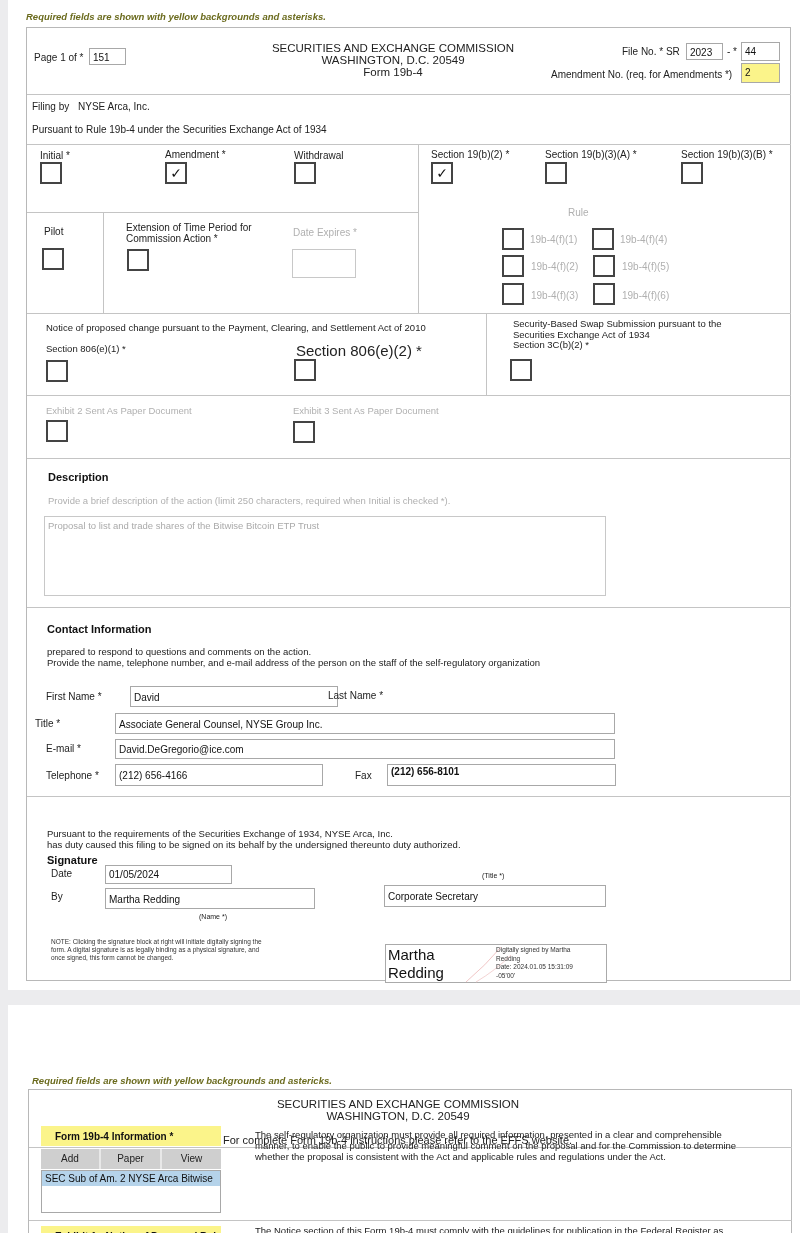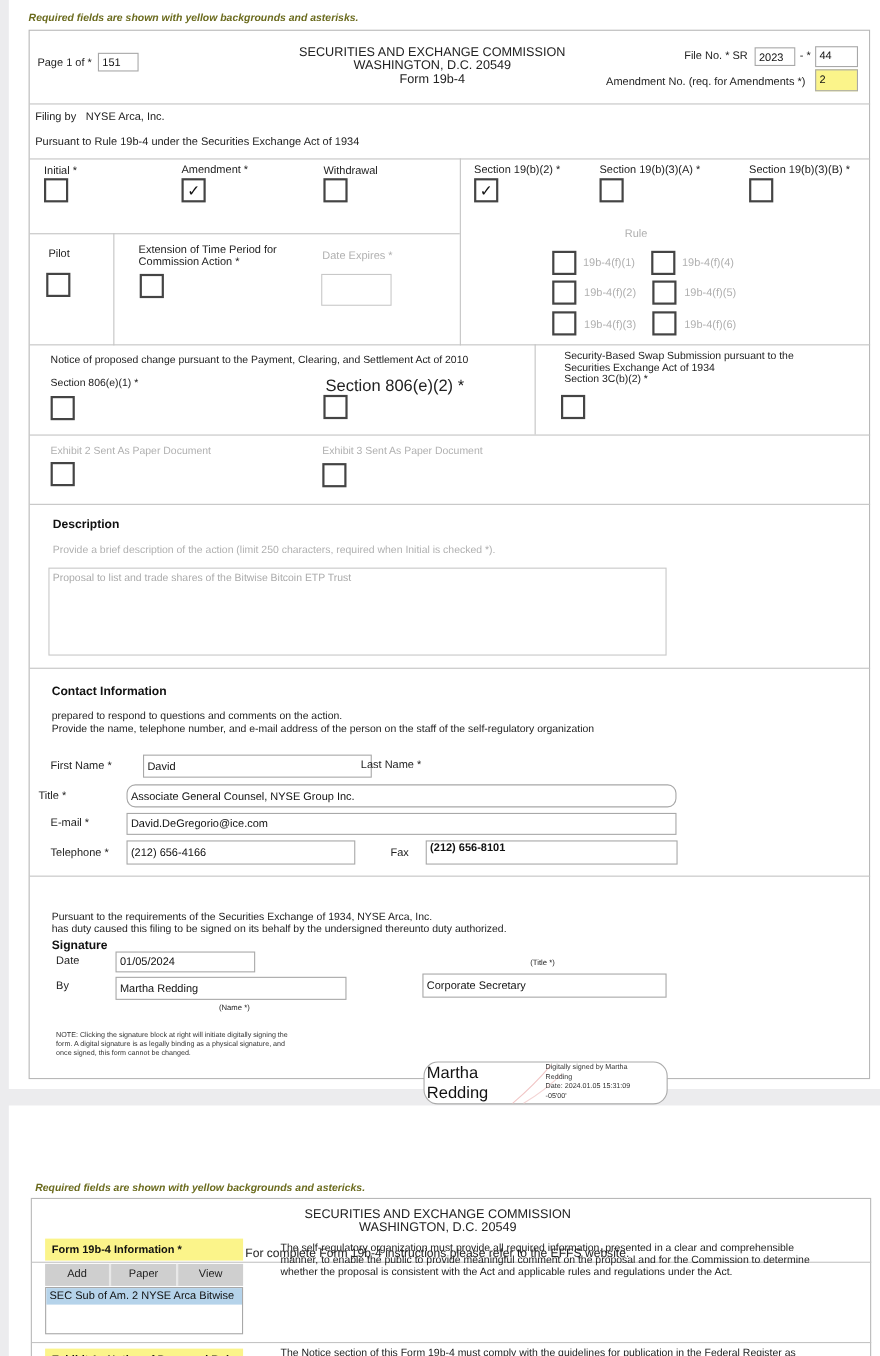--- a/index.html
+++ b/index.html
@@ -19,21 +19,21 @@
   .cb { position: absolute; width: 22px; height: 22px; border: 2px solid #444; background: #fff; text-align: center; line-height: 18px; font-size: 14px; color: #111; }
   .lbl { position: absolute; font-size: 10px; white-space: nowrap; color: #222; }
   .gray { color: #b0b0b0; }
   .title-block { position: absolute; text-align: center; font-size: 11.5px; line-height: 12px; color: #222; }
   .section-h { position: absolute; font-weight: bold; font-size: 11px; color: #111; }
   .small { font-size: 7px; }
   .tiny { font-size: 6.5px; color: #333; line-height: 8px; }
   .para { position: absolute; font-size: 9.5px; line-height: 11px; color: #222; }
   .sigblock { position: absolute; border: 1px solid #aaa; background: #fff; }
   .btn { position: absolute; background: #cfcfcf; text-align: center; font-size: 10px; line-height: 20px; color: #222; border-right: 2px solid #e8e8e8; }
-  .ybar { position: absolute; background: #fbf48a; font-weight: bold; font-size: 10px; padding: 5px 6px; color: #111; }
+  .ybar { position: absolute; background: #fbf48a; font-weight: bold; font-size: 10px; padding: 5px 14px; color: #111; }
   .listsel { position: absolute; background: #b5d3ea; font-size: 10px; padding: 2px 3px; white-space: nowrap; overflow: hidden; color: #111; }
 </style>
 </head>
 <body>
 
 <div class="page page1">
   <div class="req-note" style="top:11px;">Required fields are shown with yellow backgrounds and asterisks.</div>
 
   <div class="box" style="left:18px; top:27px; width:765px; height:954px;"></div>
 
@@ -135,21 +135,21 @@
   <div class="para" style="left:39px; top:646px;">
     <div>prepared to respond to questions and comments on the action.</div>
     <div>Provide the name, telephone number, and e-mail address of the person on the staff of the self-regulatory organization</div>
   </div>
 
   <div class="lbl" style="left:38px; top:691px;">First Name *</div>
   <div class="field" style="left:107px; top:686px; width:208px; height:21px; padding-top:4px;margin-left:15px;">David</div>
   <div class="lbl" style="left:320px; top:690px;">Last Name *</div>
 
   <div class="lbl" style="left:27px; top:718px;">Title *</div>
-  <div class="field" style="left:107px; top:713px; width:500px; height:21px; padding-top:4px;border-radius:8px;">Associate General Counsel, NYSE Group Inc.</div>
+  <div class="field" style="left:107px; top:713px; width:500px; height:21px; padding-top:4px;">Associate General Counsel, NYSE Group Inc.</div>
 
   <div class="lbl" style="left:38px; top:743px;">E-mail *</div>
   <div class="field" style="left:107px; top:739px; width:500px; height:20px; padding-top:3px;">David.DeGregorio@ice.com</div>
 
   <div class="lbl" style="left:38px; top:770px;">Telephone *</div>
   <div class="field" style="left:107px; top:764px; width:208px; height:22px; padding-top:4px;">(212) 656-4166</div>
   <div class="lbl" style="left:347px; top:770px;">Fax</div>
   <div class="field" style="left:379px; top:764px; width:229px; height:22px; padding-top:0;font-weight:bold;">(212) 656-8101</div>
 
   <div class="hline" style="left:19px; top:796px; width:764px;"></div>
@@ -167,21 +167,21 @@
   <div class="lbl small" style="left:191px; top:913px;">(Name *)</div>
   <div class="lbl small" style="left:474px; top:872px;">(Title *)</div>
   <div class="field" style="left:376px; top:885px; width:222px; height:22px; padding-top:4px;">Corporate Secretary</div>
 
   <div class="abs tiny" style="left:43px; top:938px;">
     <div>NOTE: Clicking the signature block at right will initiate digitally signing the</div>
     <div>form. A digital signature is as legally binding as a physical signature, and</div>
     <div>once signed, this form cannot be changed.</div>
   </div>
 
-  <div class="sigblock" style="left:377px; top:965px; width:222px; height:39px;border-radius:13px;">
+  <div class="sigblock" style="left:377px; top:944px; width:222px; height:39px;">
     <svg class="abs" style="left:70px; top:0; width:60px; height:38px;">
       <path d="M10 37 Q 30 20 45 2" stroke="#f1c6c6" stroke-width="1" fill="none"></path>
       <path d="M20 37 Q 40 25 55 10" stroke="#f4d4d4" stroke-width="1" fill="none"></path>
     </svg>
     <div class="abs" style="left:2px; top:1px; font-size:15px; line-height:18px; color:#111;">
       <div>Martha</div>
       <div>Redding</div>
     </div>
     <div class="abs" style="left:110px; top:1px; font-size:6.5px; line-height:8.5px; color:#333;">
       <div>Digitally signed by Martha</div>

